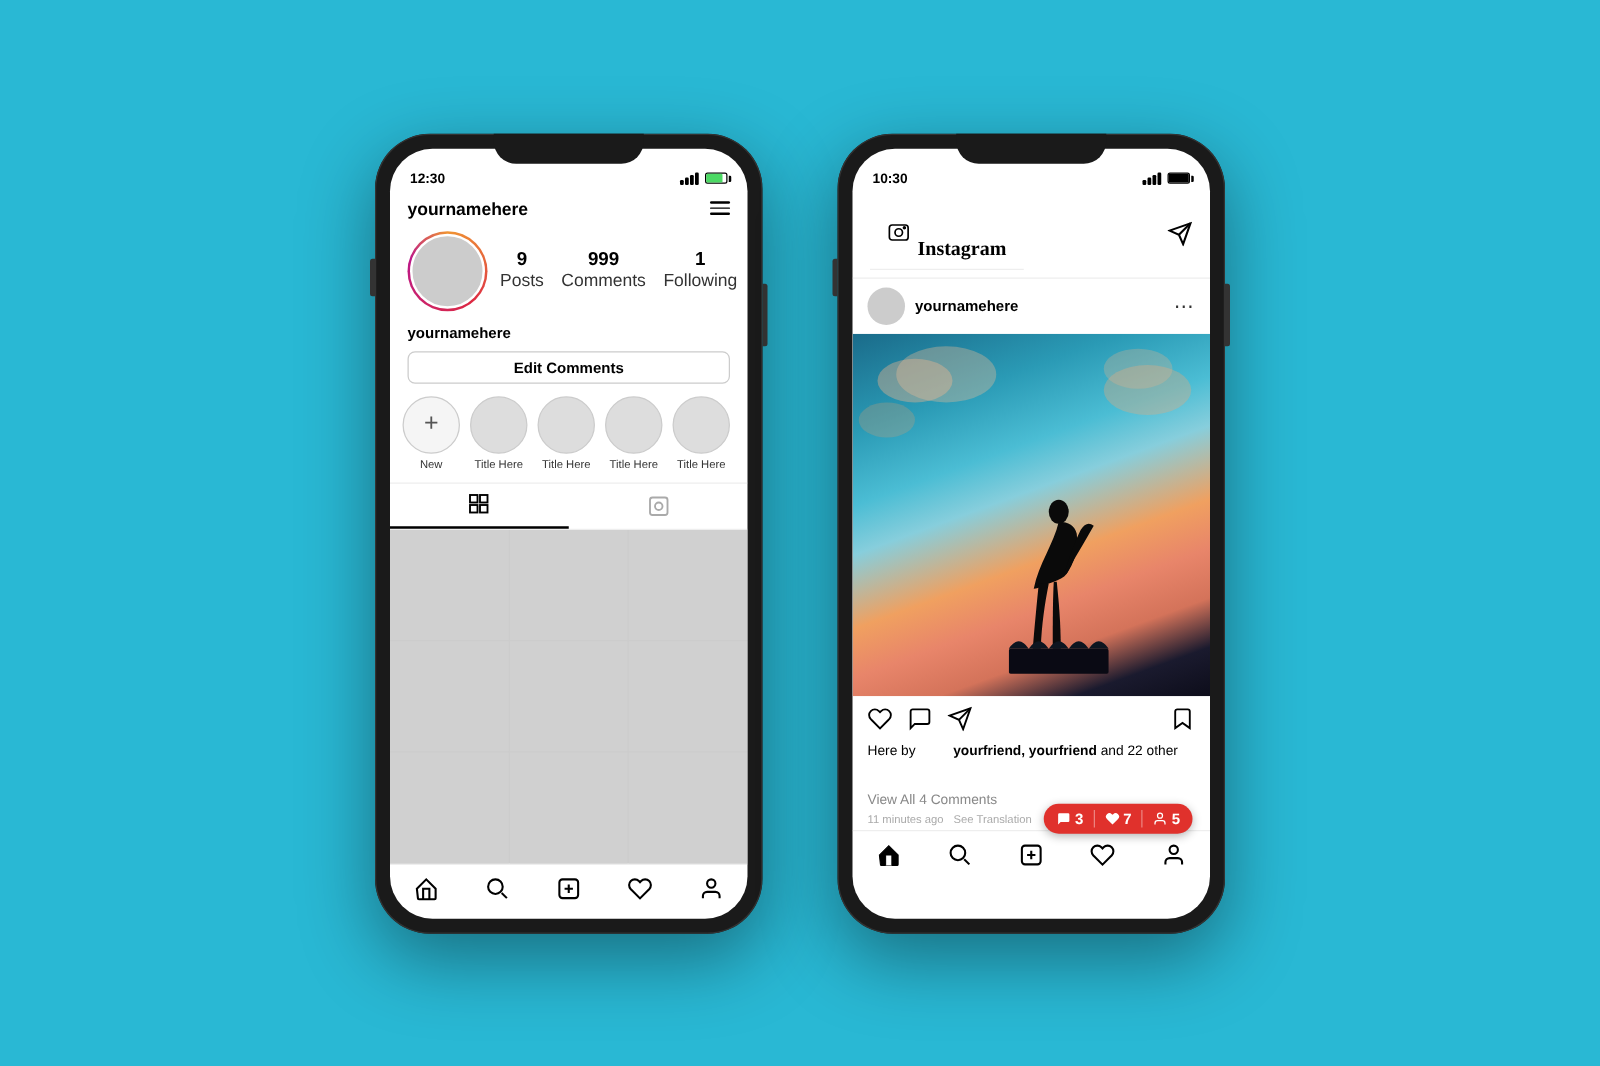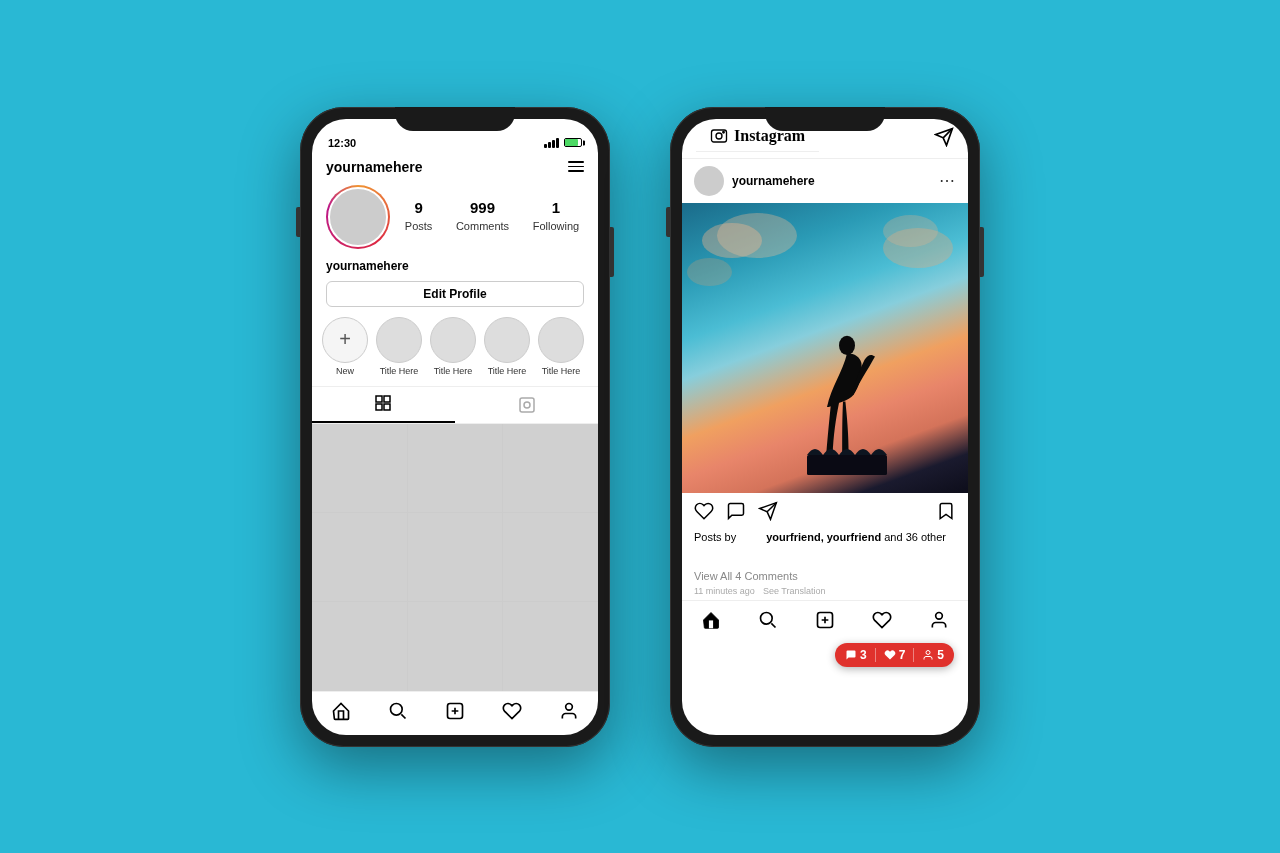--- a/index.html
+++ b/index.html
@@ -123,21 +123,21 @@
       background: conic-gradient(#f09433, #e6683c, #dc2743, #cc2366, #bc1888, #f09433);
       padding: 2px; flex-shrink: 0;
     }
     .avatar-inner {
       width: 100%; height: 100%; border-radius: 50%;
       background: #ccc; border: 2px solid #fff;
     }
     .stats { display: flex; gap: 14px; flex: 1; justify-content: space-around; }
     .stat { text-align: center; }
     .stat-num { font-size: 15px; font-weight: 700; display: block; }
-    .stat-label { font-size: 11px; color: #333; }
+    .stat-label { font-size: 14px; color: #333; }
 
     .profile-name {
       padding: 2px 14px 8px;
       font-size: 12px;
       font-weight: 700;
       flex-shrink: 0;
     }
 
     .edit-profile-btn {
       margin: 0 14px 10px;
@@ -380,21 +380,21 @@
           </div>
           <div class="stat">
             <span class="stat-num">1</span>
             <span class="stat-label">Following</span>
           </div>
         </div>
       </div>
 
       <div class="profile-name">yournamehere</div>
 
-      <div class="edit-profile-btn">Edit Profile</div>
+      <div class="edit-profile-btn">Edit Comments</div>
 
       <div class="stories-row">
         <div class="story-item">
           <div class="story-circle story-new">
             <span style="font-size:20px;font-weight:300;color:#555;">+</span>
           </div>
           <div class="story-title">New</div>
         </div>
         <div class="story-item">
           <div class="story-circle"></div>
@@ -476,31 +476,45 @@
         </div>
       </div>
     </div>
   </div>
 </div>
 
 <div class="phone">
   <div class="notch"></div>
   <div class="phone-inner">
 
+    <div class="status-bar">
+      <span class="time">10:30</span>
+      <div class="status-icons">
+        <div class="signal-bars">
+          <div class="signal-bar" style="height:4px"></div>
+          <div class="signal-bar" style="height:6px"></div>
+          <div class="signal-bar" style="height:8px"></div>
+          <div class="signal-bar" style="height:10px"></div>
+        </div>
+        <div class="battery-icon">
+          <div class="battery-fill" style="width:100%;background:#000;"></div>
+        </div>
+      </div>
+    </div>
 
     <div class="feed-screen">
 
       <div class="feed-header">
         <div class="feed-header insta-logo">
           <svg width="18" height="18" viewBox="0 0 24 24" fill="none" stroke="#000" stroke-width="1.8">
             <rect x="2" y="4" width="20" height="16" rx="3"></rect>
             <circle cx="12" cy="12" r="4"></circle>
             <circle cx="18" cy="7" r="1" fill="#000"></circle>
           </svg>
-          <span style="font-family:Georgia,serif;font-size:16px;font-weight:700;">Instagram</span>
+          <span style="font-family:Georgia,serif;font-size:16px;font-weight:700;margin-top:28px;">Instagram</span>
         </div>
         <div class="nav-icon">
           <svg width="20" height="20" viewBox="0 0 24 24" fill="none" stroke="#000" stroke-width="2">
             <line x1="22" y1="2" x2="11" y2="13"></line>
             <polygon points="22 2 15 22 11 13 2 9 22 2"></polygon>
           </svg>
         </div>
       </div>
 
       <div class="post-header">
@@ -555,23 +569,23 @@
           </div>
         </div>
         <div class="action-icon">
           <svg width="20" height="20" viewBox="0 0 24 24" fill="none" stroke="#000" stroke-width="1.8">
             <path d="M19 21l-7-5-7 5V5a2 2 0 012-2h10a2 2 0 012 2z"></path>
           </svg>
         </div>
       </div>
 
       <div class="post-likes">
-        <span>Posts by </span>
+        <span>Here by </span>
         <strong>yourfriend, yourfriend</strong>
-        <span> and 36 other</span>
+        <span> and 22 other</span>
       </div>
 
 
       <div class="post-comments">View All 4 Comments</div>
 
       <div class="post-time">
         <span>11 minutes ago</span>
         <span style="color:#aaa;cursor:pointer;">See Translation</span>
       </div>
 

